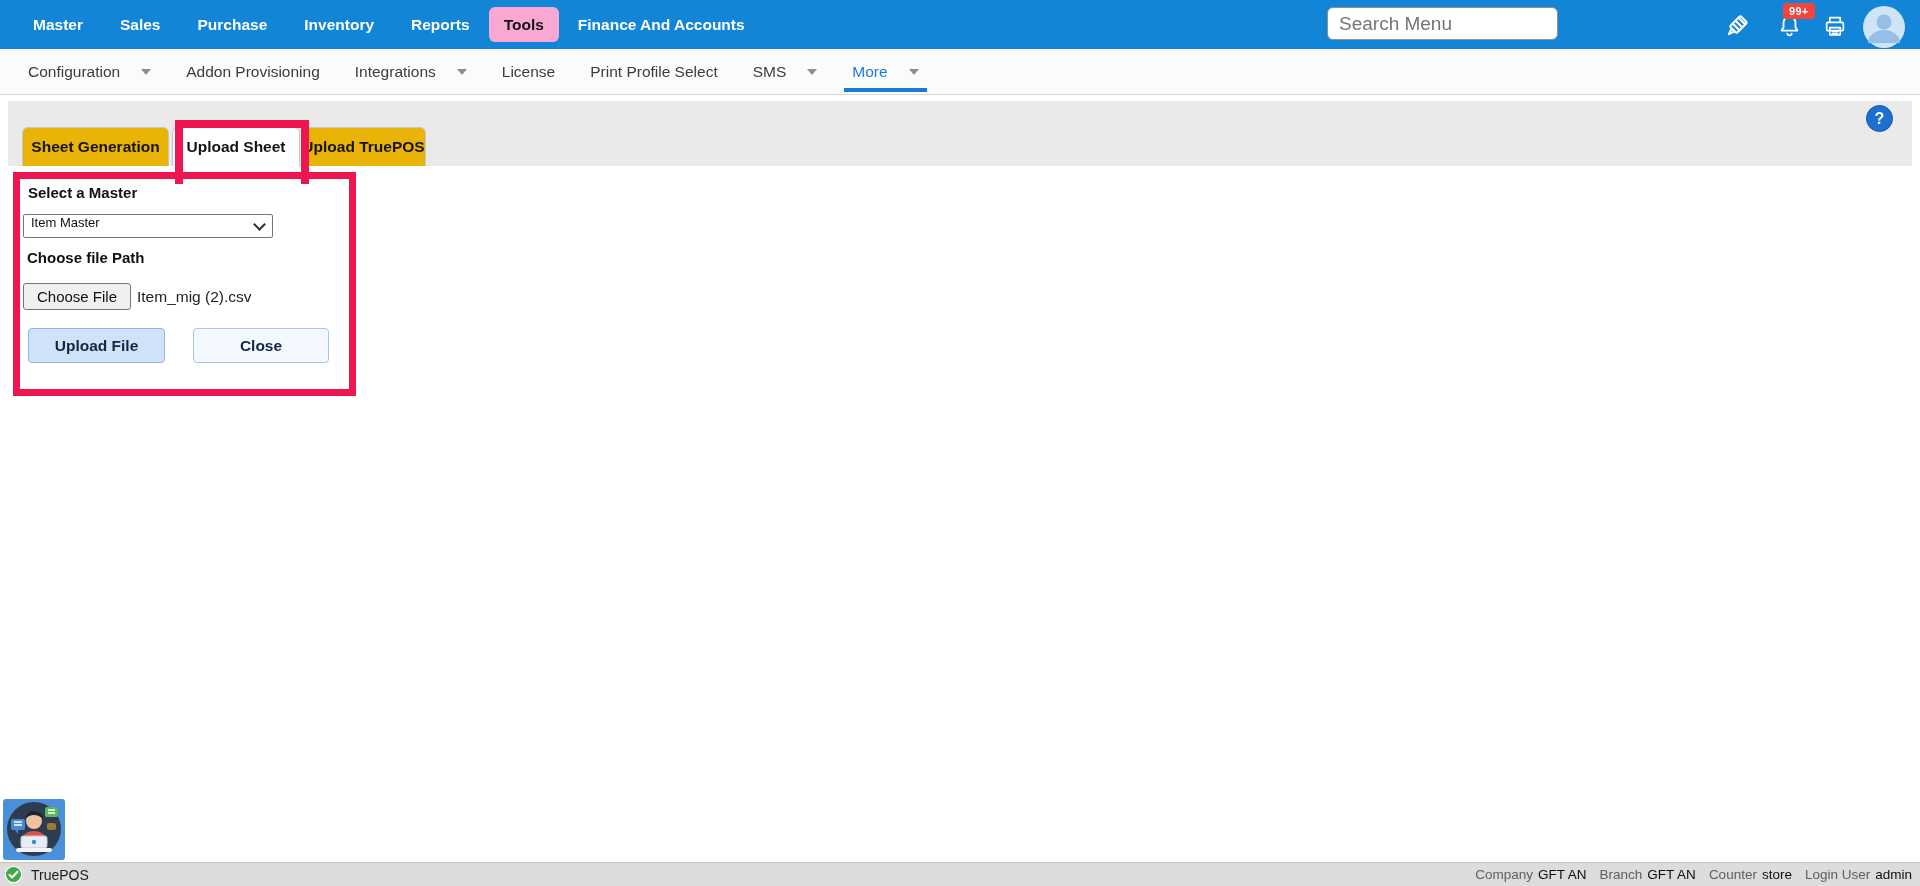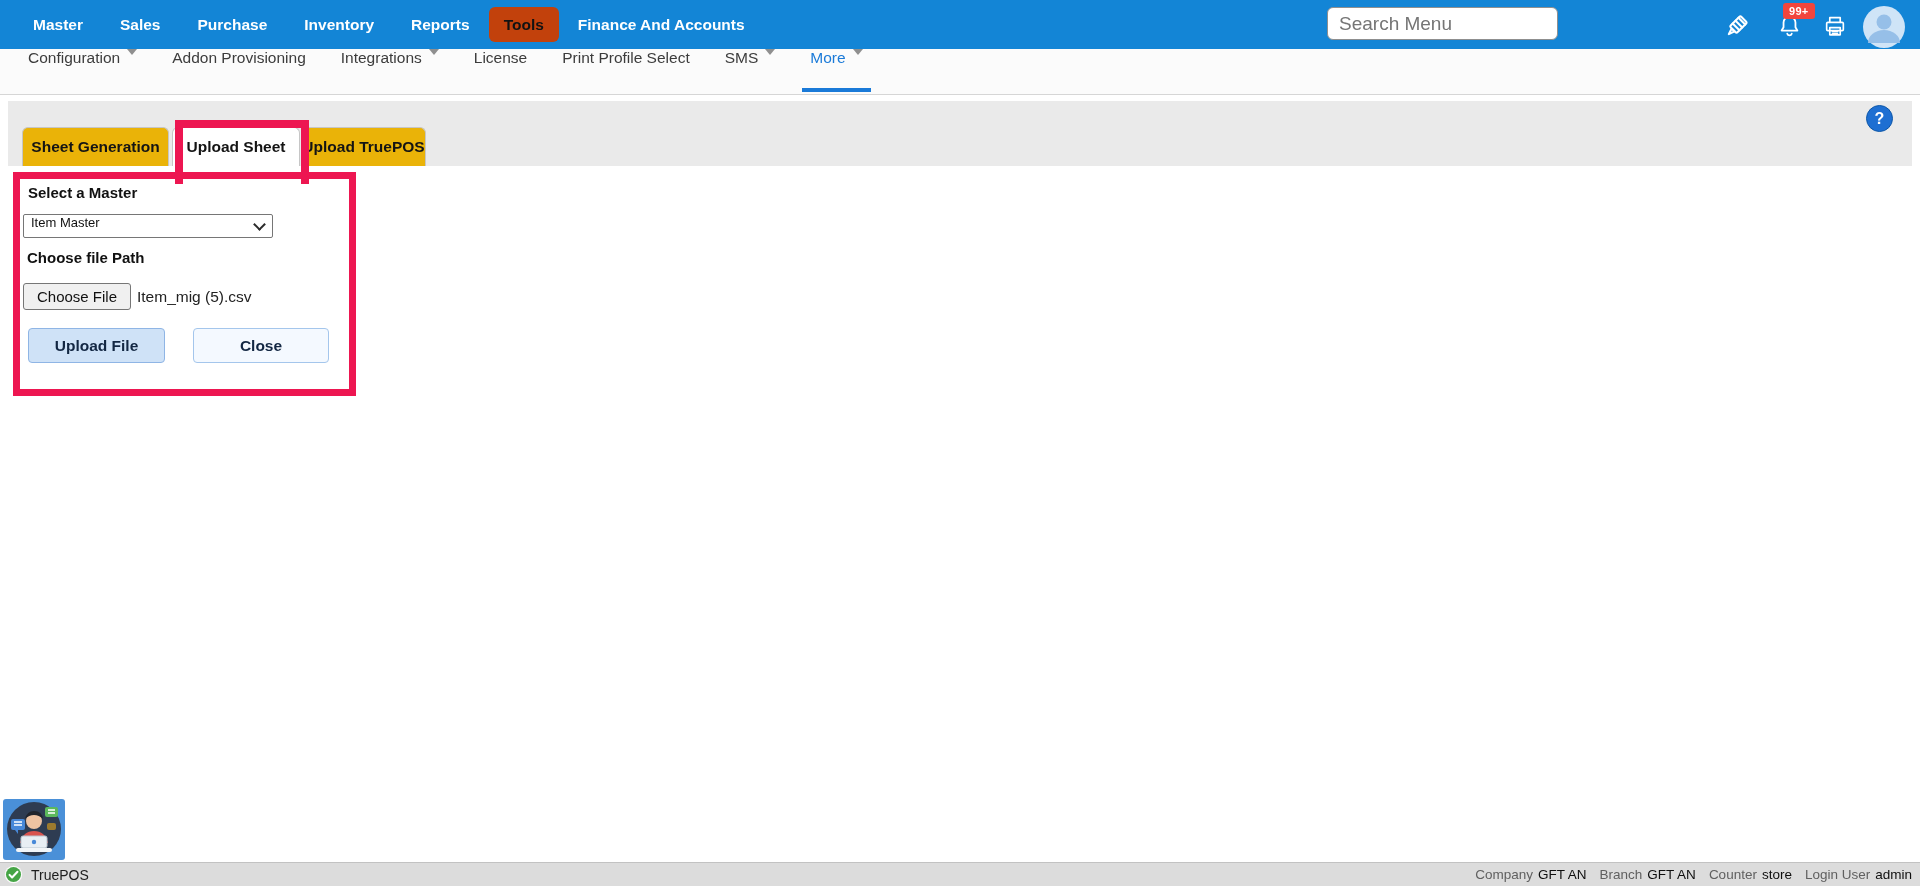--- a/index.html
+++ b/index.html
@@ -6,21 +6,21 @@
   .screen{
     position:relative;width:1920px;height:886px;overflow:hidden;
     background:#ffffff;font-family:"Liberation Sans",sans-serif;
     -webkit-font-smoothing:antialiased;
   }
   
   .topbar{position:absolute;left:0;top:0;width:1920px;height:49px;background:#1385d6;}
   .topnav{position:absolute;left:33px;top:0;height:49px;display:flex;align-items:center;gap:37px;}
   .topnav .nav-item{color:#ffffff;font-weight:700;font-size:15.5px;white-space:nowrap;cursor:pointer;}
   .topnav .nav-item.pill{
-    background:#c2410c;color:#121212;padding:0 15px;height:35px;border-radius:6px;
+    background:#f9a8d4;color:#121212;padding:0 15px;height:35px;border-radius:6px;
     display:flex;align-items:center;margin:0 -18px;
   }
   .search-input{
     position:absolute;left:1327px;top:7px;width:231px;height:33px;box-sizing:border-box;
     border:1px solid #8f8f8f;border-radius:6px;background:#ffffff;padding:0 11px;
     font-family:"Liberation Sans",sans-serif;font-size:19px;color:#333;outline:none;
   }
   .search-input::placeholder{color:#757575;}
   .top-icon{position:absolute;cursor:pointer;}
   .badge{
@@ -28,21 +28,21 @@
     font-size:11px;font-weight:700;padding:2px 6px;border-radius:3px;line-height:1.1;
     letter-spacing:.3px;
   }
   
   .subnav{
     position:absolute;left:0;top:49px;width:1920px;height:46px;box-sizing:border-box;
     background:#fbfbfb;border-bottom:1px solid #d6d6d6;
     display:flex;align-items:center;padding-left:28px;gap:35px;
   }
   .subnav .sub-item{
-    position:relative;height:46px;display:flex;align-items:flex-start;gap:7px;
+    position:relative;height:46px;display:flex;align-items:center;gap:21px;
     font-size:15.5px;color:#3c3c3c;white-space:nowrap;cursor:pointer;
   }
   .subnav .sub-item.active{color:#1a7ad8;}
   .caret{width:0;height:0;border-left:5px solid transparent;border-right:5px solid transparent;border-top:6px solid #8f8f8f;}
   .active-underline{position:absolute;left:-8px;right:-8px;bottom:3px;height:4px;background:#1a7ad8;}
   
   .tabband{position:absolute;left:8px;top:101px;width:1904px;height:65px;background:#eaeaea;}
   .tab{
     position:absolute;top:26px;height:39px;box-sizing:border-box;
     background:#eab308;border:1px solid #c6c6c6;border-bottom:none;border-radius:6px 6px 0 0;
@@ -200,21 +200,21 @@
   <div class="select-wrap">
     <select class="master-select">
       <option>Item Master</option>
     </select>
     <span class="select-caret"></span>
   </div>
 
   <div class="form-label lbl-file">Choose file Path</div>
 
   <div class="choose-file-btn">Choose File</div>
-  <span class="file-name">Item_mig (5).csv</span>
+  <span class="file-name">Item_mig (2).csv</span>
 
   <div class="btn btn-upload">Upload File</div>
   <div class="btn btn-close">Close</div>
 
   <div class="anno anno-tab"></div>
   <div class="anno anno-form"></div>
 
   <span class="chat-widget">
     <svg width="62" height="61" viewBox="0 0 62 61">
       <rect x="0" y="0" width="62" height="61" rx="3" fill="#4a90d8"></rect>

